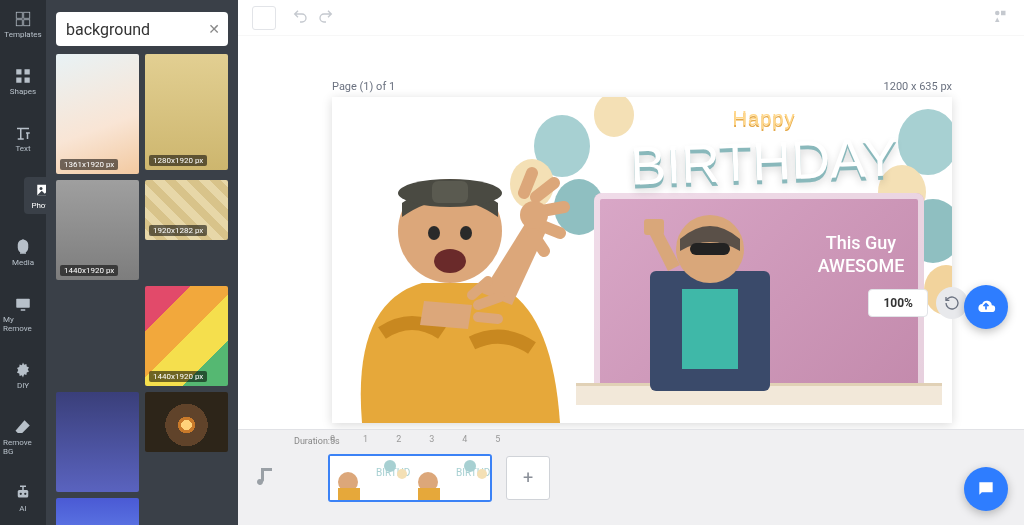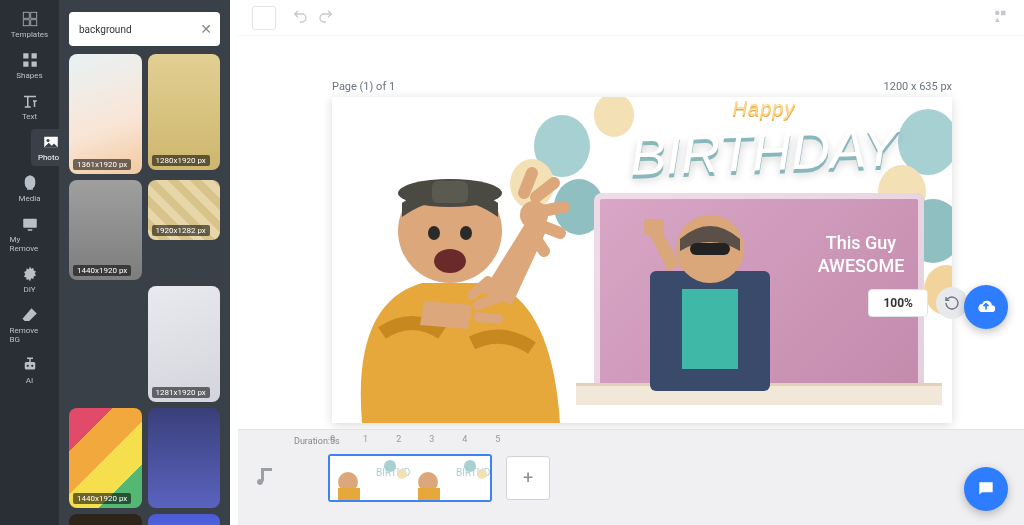--- a/index.html
+++ b/index.html
@@ -1,50 +1,50 @@
 <!DOCTYPE html>
 <html><head>
 <meta charset="utf-8">
 <style>
 * { box-sizing: border-box; margin: 0; padding: 0; font-family: -apple-system, BlinkMacSystemFont, "Segoe UI", Roboto, sans-serif; }
 body { width: 1024px; height: 525px; overflow: hidden; background: #fff; display: flex; }
 
 
-.toolbar { width: 59px; background: #2a2f35; display: flex; flex-direction: column; align-items: center; padding-top: 6px; gap: 4px; }
+.toolbar { width: 46px; background: #2a2f35; display: flex; flex-direction: column; align-items: center; padding-top: 6px; gap: 20px; }
 .tool { width: 40px; display: flex; flex-direction: column; align-items: center; color: #b7c0c9; font-size: 8px; cursor: pointer; padding: 4px 0; border-radius: 4px; }
 .tool.active { background: #3a4048; color: #fff; margin-left: 42px; }
 .tool .ico { width: 18px; height: 18px; display: flex; align-items: center; justify-content: center; margin-bottom: 2px; }
 .tool svg { stroke: currentColor; fill: none; }
 .tool .filled svg { fill: currentColor; stroke: none; }
 
 
 .panel { width: 192px; background: #3a4048; display: flex; flex-direction: column; }
 .search { margin: 12px 10px 8px; position: relative; }
-.search input { width: 100%; height: 34px; border-radius: 4px; border: none; padding: 0 30px 0 10px; font-size: 10px; color: #333; }
+.search input { width: 100%; height: 34px; border-radius: 4px; border: none; padding: 0 30px 0 10px; font-size: 16px; color: #333; }
 .search .clear { position: absolute; right: 8px; top: 50%; transform: translateY(-50%); color: #888; cursor: pointer; font-size: 14px; }
 .grid { flex: 1; overflow: hidden; padding: 0 10px; display: grid; grid-template-columns: 1fr 1fr; gap: 6px; align-content: start; }
-.thumb { position: relative; border-radius: 8px; overflow: hidden; cursor: pointer; }
+.thumb { position: relative; border-radius: 2px; overflow: hidden; cursor: pointer; }
 .thumb .dim { position: absolute; left: 4px; bottom: 4px; font-size: 8px; color: #fff; background: rgba(0,0,0,0.55); padding: 1px 4px; border-radius: 2px; }
 
 
-.main { flex: 1; display: flex; flex-direction: column; position: relative; margin-left: 8px; }
+.main { flex: 1; display: flex; flex-direction: column; position: relative; }
 .topbar { height: 36px; display: flex; align-items: center; padding: 0 14px; border-bottom: 1px solid rgba(0,0,0,0.03); }
 .topbar .group { display: flex; gap: 10px; color: #c5c9cf; }
 .topbar .spacer { flex: 1; }
 .shapes-icon { color: #c5c9cf; }
 
 .canvas-wrap { flex: 1; position: relative; overflow: hidden; }
 .page-header { display: flex; justify-content: space-between; font-size: 11px; color: #6b7280; padding: 0 72px 4px 94px; margin-top: 44px; }
 .canvas { margin: 0 72px 0 94px; width: 620px; height: 326px; background: #fff; box-shadow: 0 2px 10px rgba(0,0,0,0.15); position: relative; overflow: hidden; }
 
 
 .scene-bg { position: absolute; inset: 0; background: #fff; }
 .balloons { position: absolute; top: -18px; left: 172px; right: -10px; height: 230px; }
 .balloon { position: absolute; border-radius: 50%; }
-.hb-text { position: absolute; top: 0; left: 272px; width: 320px; text-align: center; font-style: italic; }
+.hb-text { position: absolute; top: 10px; left: 272px; width: 320px; text-align: center; }
 .hb-small { font-family: Impact, "Arial Black", sans-serif; font-size: 20px; color: #ffd78a; text-shadow: 0 2px 0 #e4a94a; letter-spacing: 1px; }
 .hb-big { font-family: Impact, "Arial Black", sans-serif; font-size: 54px; color: #fff; text-shadow: 0 4px 0 #89b8bb, 0 6px 8px rgba(0,0,0,0.2); letter-spacing: 0px; transform: rotate(-2deg); }
 .frame { position: absolute; top: 96px; left: 262px; width: 330px; height: 200px; border-radius: 8px; background: linear-gradient(135deg,#d9a7c7,#c38aac); box-shadow: inset 0 0 0 6px rgba(255,255,255,0.6); }
 .frame-base { position: absolute; top: 286px; left: 244px; width: 366px; height: 22px; background: #f2e8d9; border-top: 3px solid #e1d1b6; }
 .guy { position: absolute; bottom: 0; }
 .guy1 { left: 0; width: 250px; height: 290px; }
 .guy2 { left: 288px; width: 180px; height: 190px; top: 104px; }
 .caption { position: absolute; top: 134px; left: 454px; width: 150px; text-align: center; color: #fff; font-size: 18px; font-weight: 500; line-height: 1.3; }
 
 
@@ -170,23 +170,20 @@
       <div class="thumb" style="height: 116px; background: linear-gradient(rgb(226, 207, 146), rgb(205, 182, 110));">
         <span class="dim">1280x1920 px</span>
       </div>
       <div class="thumb" style="height: 100px; background: linear-gradient(rgb(159, 159, 159), rgb(125, 125, 125));">
         <span class="dim">1440x1920 px</span>
       </div>
       <div class="thumb" style="height: 60px; background: repeating-linear-gradient(45deg, rgb(231, 215, 168) 0px, rgb(231, 215, 168) 8px, rgb(216, 195, 138) 8px, rgb(216, 195, 138) 16px);">
         <span class="dim">1920x1282 px</span>
       </div>
       <div style="height: 0px;"></div>
-      <div class="thumb" style="height: 116px; background: linear-gradient(160deg, rgb(233, 234, 238), rgb(211, 213, 220));">
-        <span class="dim">1281x1920 px</span>
-      </div>
       <div class="thumb" style="height: 100px; background: linear-gradient(135deg, rgb(226, 74, 106) 0px, rgb(226, 74, 106) 25%, rgb(242, 168, 60) 25%, rgb(242, 168, 60) 50%, rgb(245, 223, 77) 50%, rgb(245, 223, 77) 75%, rgb(85, 184, 114) 75%, rgb(85, 184, 114) 100%);">
         <span class="dim">1440x1920 px</span>
       </div>
       <div class="thumb" style="height: 100px; background: linear-gradient(rgb(58, 63, 122), rgb(90, 99, 191));"></div>
       <div class="thumb" style="height: 60px; background: radial-gradient(circle at 50% 55%, rgb(255, 210, 122) 0px, rgb(255, 210, 122) 10%, rgb(201, 122, 42) 10%, rgb(201, 122, 42) 16%, rgb(96, 67, 42) 16%, rgb(96, 67, 42) 40%, rgb(45, 37, 25) 40%, rgb(45, 37, 25) 100%);"></div>
       <div class="thumb" style="height: 60px; background: linear-gradient(rgb(74, 90, 212), rgb(106, 138, 240));"></div>
     </div>
 </div>
 
 <div class="main">

